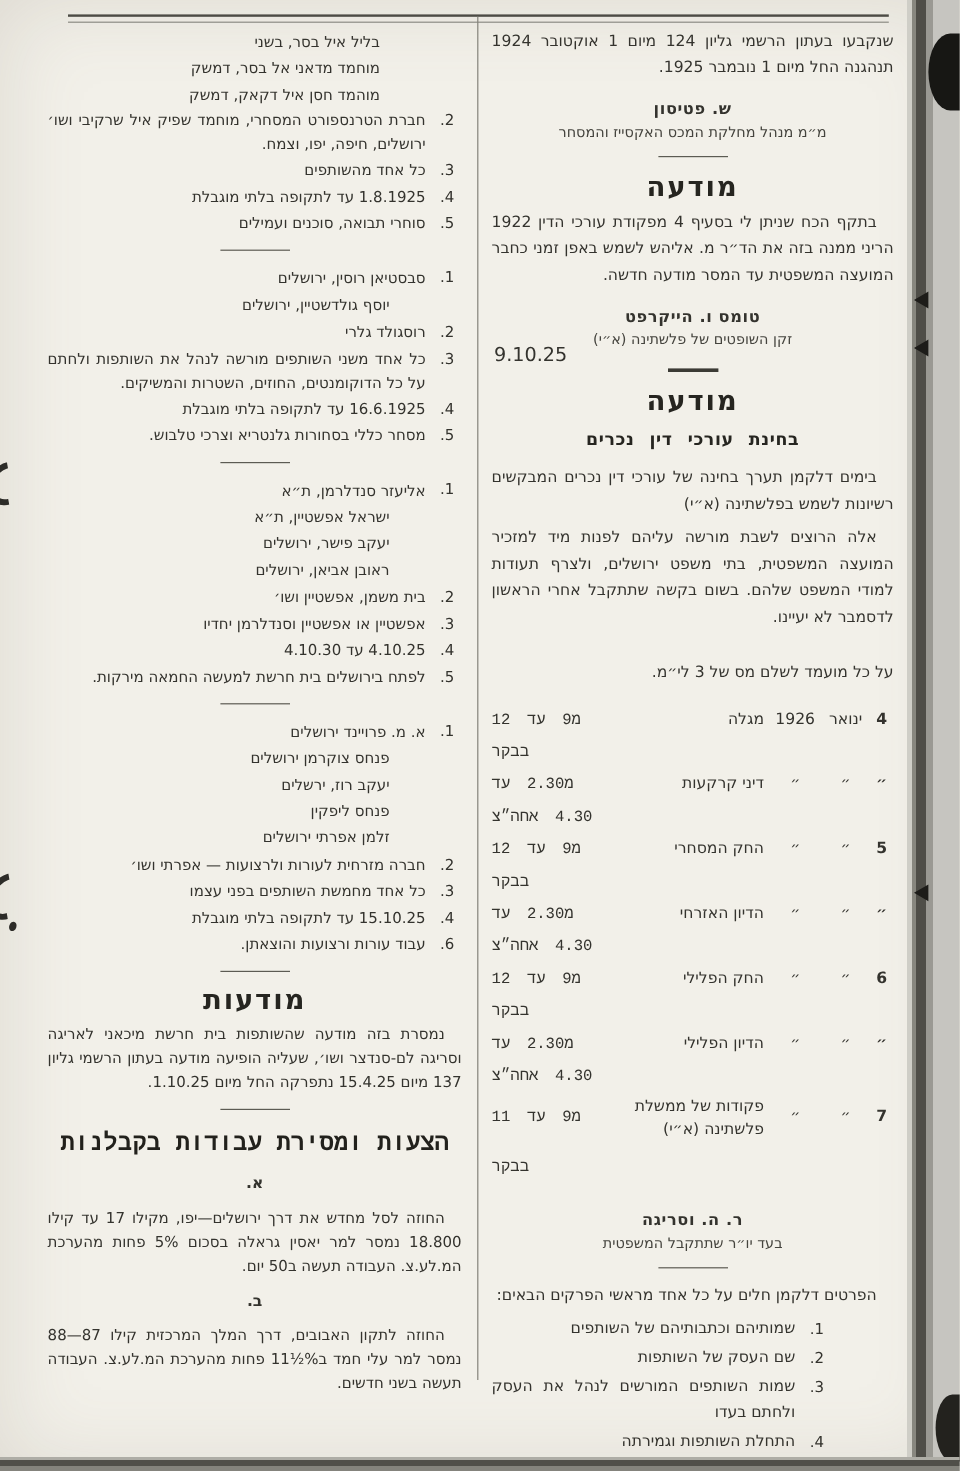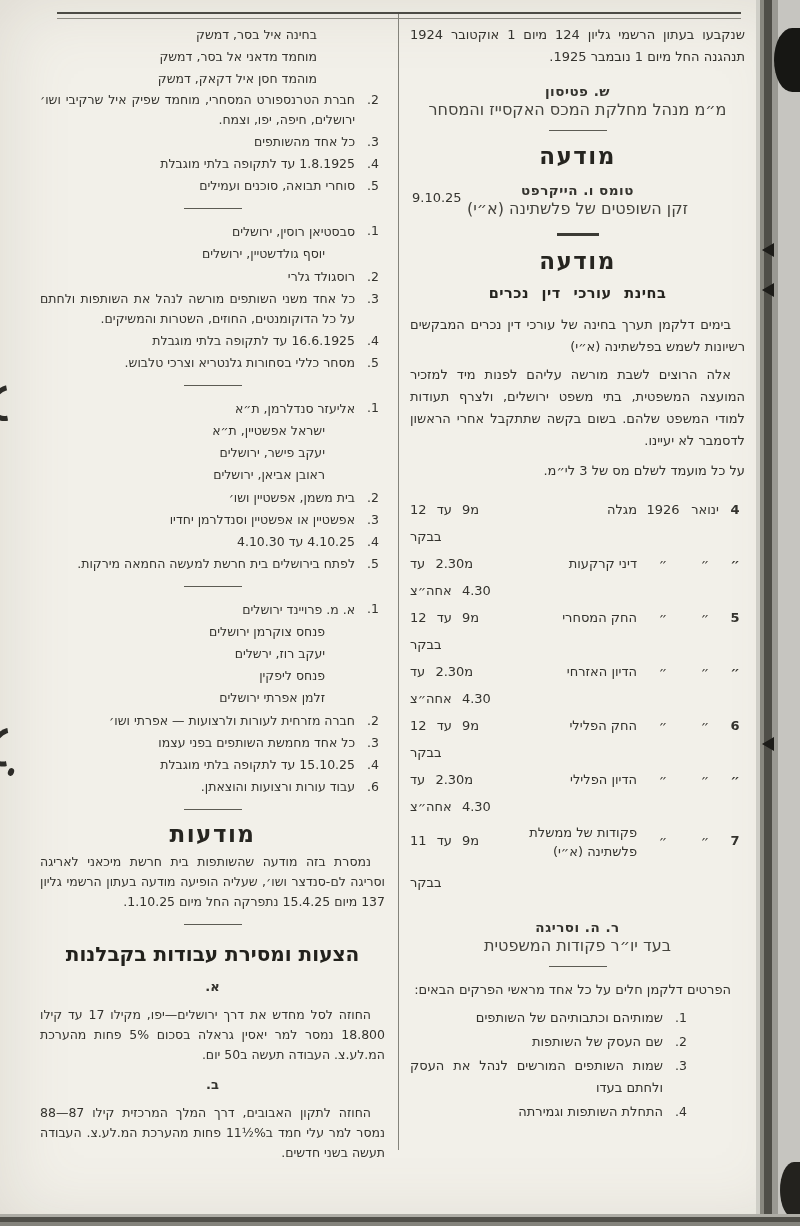--- a/index.html
+++ b/index.html
@@ -30,49 +30,49 @@
   
   .col{position:absolute;top:24px;font-size:12.5px;line-height:20px;}
   .col-left{left:40px;width:345px;}
   .col-right{right:55px;width:335px;font-size:13px;line-height:22px;}
   
   .para{margin:0 0 6px;text-align:justify;text-indent:14px;}
   .para.noind{text-indent:0;}
   .h-notice{margin:14px 0 8px;font-size:23px;font-weight:bold;text-align:center;letter-spacing:1.5px;color:#262520;}
   .h-sub{margin:10px 0 10px;font-size:14.5px;font-weight:bold;text-align:center;word-spacing:7px;letter-spacing:.5px;color:#262520;}
   .h-big{margin:12px 0 8px;font-size:19px;font-weight:bold;text-align:center;letter-spacing:.5px;color:#22211c;}
-  .h-huge{margin:16px 0 6px;font-size:20px;font-weight:bold;text-align:center;line-height:26px;color:#22211c;}
+  .h-huge{margin:16px 0 6px;font-size:20px;font-weight:bold;text-align:center;line-height:26px;color:#22211c;font-family:Liberation Mono, monospace;}
   .sig{margin:12px 0 4px;text-align:center;position:relative;}
   .sig-name{font-weight:bold;font-size:13.5px;letter-spacing:.5px;text-align:center;}
-  .sig-title{font-size:16px;line-height:16px;color:#45443e;}
-  .sig-date{position:absolute;left:2px;top:8px;font-size:13px;}
+  .sig-title{font-size:12px;line-height:16px;color:#45443e;}
+  .sig-date{position:absolute;left:2px;top:32px;font-size:16px;}
   .hr-short{width:58px;border-top:1.5px solid #5c5b53;margin:12px auto;}
   .hr-bold{width:42px;border-top:3px solid #3c3b35;margin:16px auto 12px;}
   .sub-label{text-align:center;font-weight:bold;font-size:13px;margin:10px 0 8px;}
   
   .li{display:flex;align-items:flex-start;margin:0 0 2px;}
   .li .num{flex:none;width:24px;font-size:12.5px;}
   .li .txt{flex:1;text-align:justify;}
   .nm{line-height:22px;}
   .cont{padding-right:30px;}
   .deep{padding-right:62px;}
   .blk{padding-right:6px;margin-bottom:4px;}
   .r-list{padding-right:58px;margin-top:6px;}
   
   .etable{margin:14px 0 4px;}
   .trow{display:flex;line-height:27px;}
   .dcell{flex:none;width:106px;display:flex;padding-right:2px;}
   .dday{width:16px;text-align:center;font-weight:bold;}
   .dmon{width:44px;text-align:center;}
   .dyear{width:40px;text-align:center;}
   .scell{flex:none;width:126px;text-align:right;}
-  .tcell{flex:1;text-align:left;word-spacing:6px;}
+  .tcell{flex:1;text-align:left;word-spacing:6px;font-family:Liberation Mono, monospace;}
   .two .scell{line-height:19px;padding-top:3px;}
   .two .dcell,.two .tcell{line-height:42px;}
-  .fee{text-indent:26px;margin:8px 0 0;}
+  .fee{text-indent:26px;margin:24px 0 0;}
 </style>
 </head>
 <body>
 
 <div class="page">
 
   <div class="top-rule"></div>
   <div class="v-divider"></div>
   <div class="edge-right"></div>
   <div class="corner-blob"></div>
@@ -90,20 +90,21 @@
     <p class="para noind">שנקבעו בעתון הרשמי גליון 124 מיום 1 אוקטובר 1924 תנהגנה החל מיום 1 נובמבר 1925.</p>
 
     <div class="sig">
       <div class="sig-name">ש. פטיסון</div>
       <div class="sig-title">מ״מ מנהל מחלקת המכס האקסייז והמסחר</div>
     </div>
 
     <div class="hr-short"></div>
 
     <div class="h-notice">מודעה</div>
+    <p class="para">בתקף הכח שניתן לי בסעיף 4 מפקודת עורכי הדין 1922 הריני ממנה בזה את הד״ר מ. אליהש לשמש באפן זמני כחבר המועצה המשפטית עד המסר מודעה חדשה.</p>
 
     <div class="sig">
       <div class="sig-name">טומס ו. הייקרפט</div>
       <div class="sig-title">זקן השופטים של פלשתינה (א״י)</div>
       <span class="sig-date">9.10.25</span>
     </div>
 
     <div class="hr-bold"></div>
 
     <div class="h-notice">מודעה</div>
@@ -173,21 +174,21 @@
             <span class="dmon">״</span>
             <span class="dyear">״</span>
           </span>
         <span class="scell">פקודות של ממשלת פלשתינה (א״י)</span>
         <span class="tcell">מ9 עד 11 בבקר</span>
       </div>
     </div>
 
     <div class="sig">
       <div class="sig-name">ר. ה. וסריגה</div>
-      <div class="sig-title">בעד יו״ר פקודות המשפטית</div>
+      <div class="sig-title">בעד יו״ר שתתקבל המשפטית</div>
     </div>
 
     <div class="hr-short"></div>
 
     <p class="para">הפרטים דלקמן חלים על כל אחד מראשי הפרקים הבאים:</p>
 
     <div class="r-list">
       <div class="li">
         <span class="num">1.</span>
         <span class="txt">שמותיהם וכתבותיהם של השותפים</span>
@@ -205,21 +206,21 @@
         <span class="txt">התחלת השותפות וגמירתה</span>
       </div>
 
     </div>
 
   </div>
 
   <div class="col col-left">
 
     <div class="blk">
-      <div class="nm deep">בחינה איל בסר, דמשק</div>
+      <div class="nm deep">בליל איל בסר, בשני</div>
       <div class="nm deep">מוחמד מדאני אל בסר, דמשק</div>
       <div class="nm deep">מוהמד חסן איל דקאק, דמשק</div>
       <div class="li">
           <span class="num">2.</span>
           <span class="txt">חברת הטרנספורט המסחרי, מוחמד שפיק איל שרקיבי ושו׳ ירושלים, חיפה, יפו, וצמח.</span>
         </div>
       <div class="li">
           <span class="num">3.</span>
           <span class="txt">כל אחד מהשותפים</span>
         </div>

